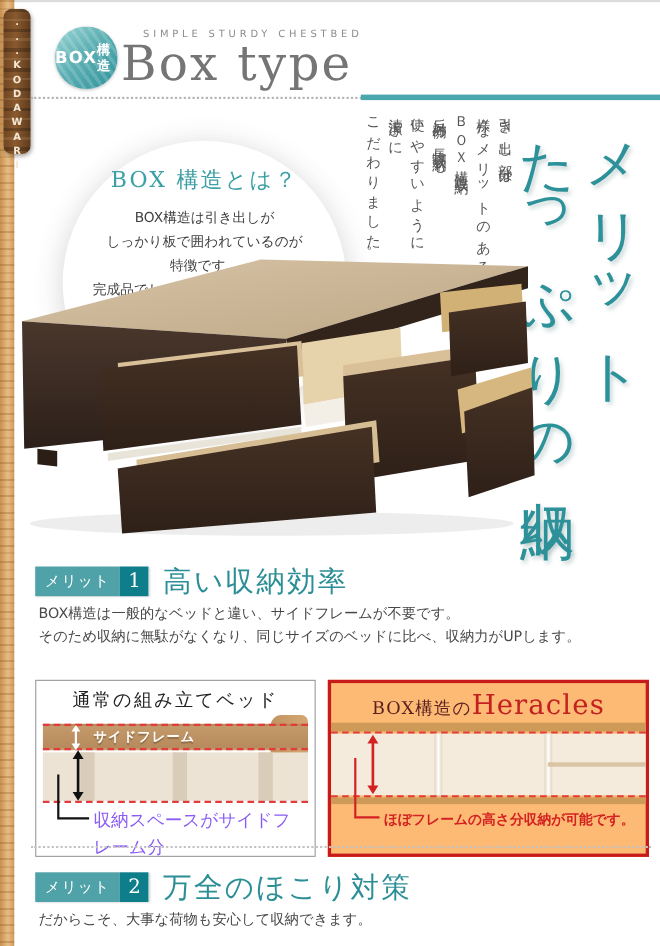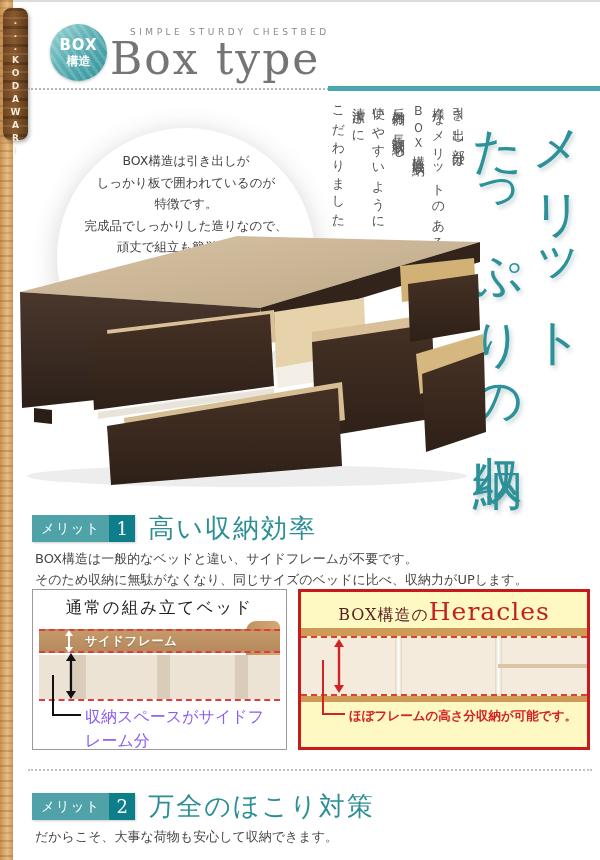--- a/index.html
+++ b/index.html
@@ -32,21 +32,21 @@
     color:#f3e8d6; font-size:9px; letter-spacing:3px; padding-top:8px; font-weight:bold;
   }
 
   
   .hdr-badge {
     position:absolute; left:50px; top:24px; width:57px; height:57px; border-radius:50%;
     background:
       repeating-linear-gradient(55deg, rgba(255,255,255,.16) 0 3px, rgba(255,255,255,0) 3px 7px),
       linear-gradient(135deg,#9ed6d6 0%,#5db0b4 45%,#2f929b 100%);
     box-shadow:0 1px 3px rgba(0,0,0,.25);
-    display:flex; flex-direction:column; align-items:center; justify-content:center;
+    display:flex; align-items:center; justify-content:center;
     color:#fff; z-index:3;
   }
   .hdr-badge .b1 { font-size:15px; font-weight:bold; letter-spacing:1px; line-height:1.1; }
   .hdr-badge .b2 { font-size:12px; font-weight:bold; line-height:1.2; }
   .hdr-sub {
     position:absolute; left:130px; top:27px; font-size:9px; color:#8b8b8b;
     letter-spacing:3.5px;
   }
   .hdr-title {
     position:absolute; left:110px; top:33px;
@@ -93,23 +93,23 @@
   .mb-label { background:#4fa2a8; color:#fff; font-size:13.5px; letter-spacing:1px; padding:0 9px; display:flex; align-items:center; }
   .mb-num { background:#0e7e8b; color:#fff; width:26px; display:flex; align-items:center; justify-content:center;
             font-family:"DejaVu Serif","Liberation Serif",serif; font-size:18px; }
   .merit-heading {
     font-family:"DejaVu Serif","Liberation Serif",serif; font-weight:normal;
     color:#2d8f96; font-size:26px; letter-spacing:2px;
   }
   .merit-body { position:absolute; left:35px; font-size:13px; color:#474747; line-height:1.6; }
 
   
-  .panels { position:absolute; left:32px; top:589px; display:flex; gap:11px; }
+  .panels { position:absolute; left:32px; top:618px; display:flex; gap:11px; }
   .panel-normal { width:255px; height:161px; border:1px solid #9a9a9a; background:#fff; position:relative; }
-  .panel-box    { width:292px; height:161px; border:3px solid #c81a1a; background:#fef9c3; position:relative; }
+  .panel-box    { width:292px; height:161px; border:3px solid #c81a1a; background:#fdba74; position:relative; }
   .panel-normal h4 {
     text-align:center; margin-top:7px; font-family:"DejaVu Serif","Liberation Serif",serif;
     font-weight:normal; font-size:16.5px; color:#222; letter-spacing:2px;
   }
   .pn-illus { position:absolute; left:6px; right:6px; top:33px; height:122px; }
   .pn-headboard { position:absolute; right:0; top:-2px; width:34px; height:76px;
     background:linear-gradient(90deg,#c1925f,#d4a874); border-radius:10px 6px 0 0; }
   .pn-band { position:absolute; left:0; right:0; top:6px; height:24px;
     background:linear-gradient(180deg,#c59a6b,#b68a5c);
     border-top:2px dashed #e23b3b; border-bottom:2px dashed #e23b3b;
@@ -165,20 +165,21 @@
     <div>引き出し部分は</div>
     <div>様々なメリットのある</div>
     <div>ＢＯＸ構造収納。</div>
     <div>反対側の長物収納も</div>
     <div>使いやすいように</div>
     <div>清潔さに</div>
     <div>こだわりました。</div>
   </div>
 
   <div class="whatbox">
+    <h3>BOX 構造とは？</h3>
     <p>BOX構造は引き出しが</p>
     <p>しっかり板で囲われているのが</p>
     <p>特徴です。</p>
     <p>完成品でしっかりした造りなので、</p>
     <p>頑丈で組立も簡単です。</p>
   </div>
 
   <svg class="bed-svg" width="475" height="268" viewBox="0 0 475 268">
     <defs>
       <linearGradient id="gTop" x1="0" y1="0" x2="1" y2="1">

